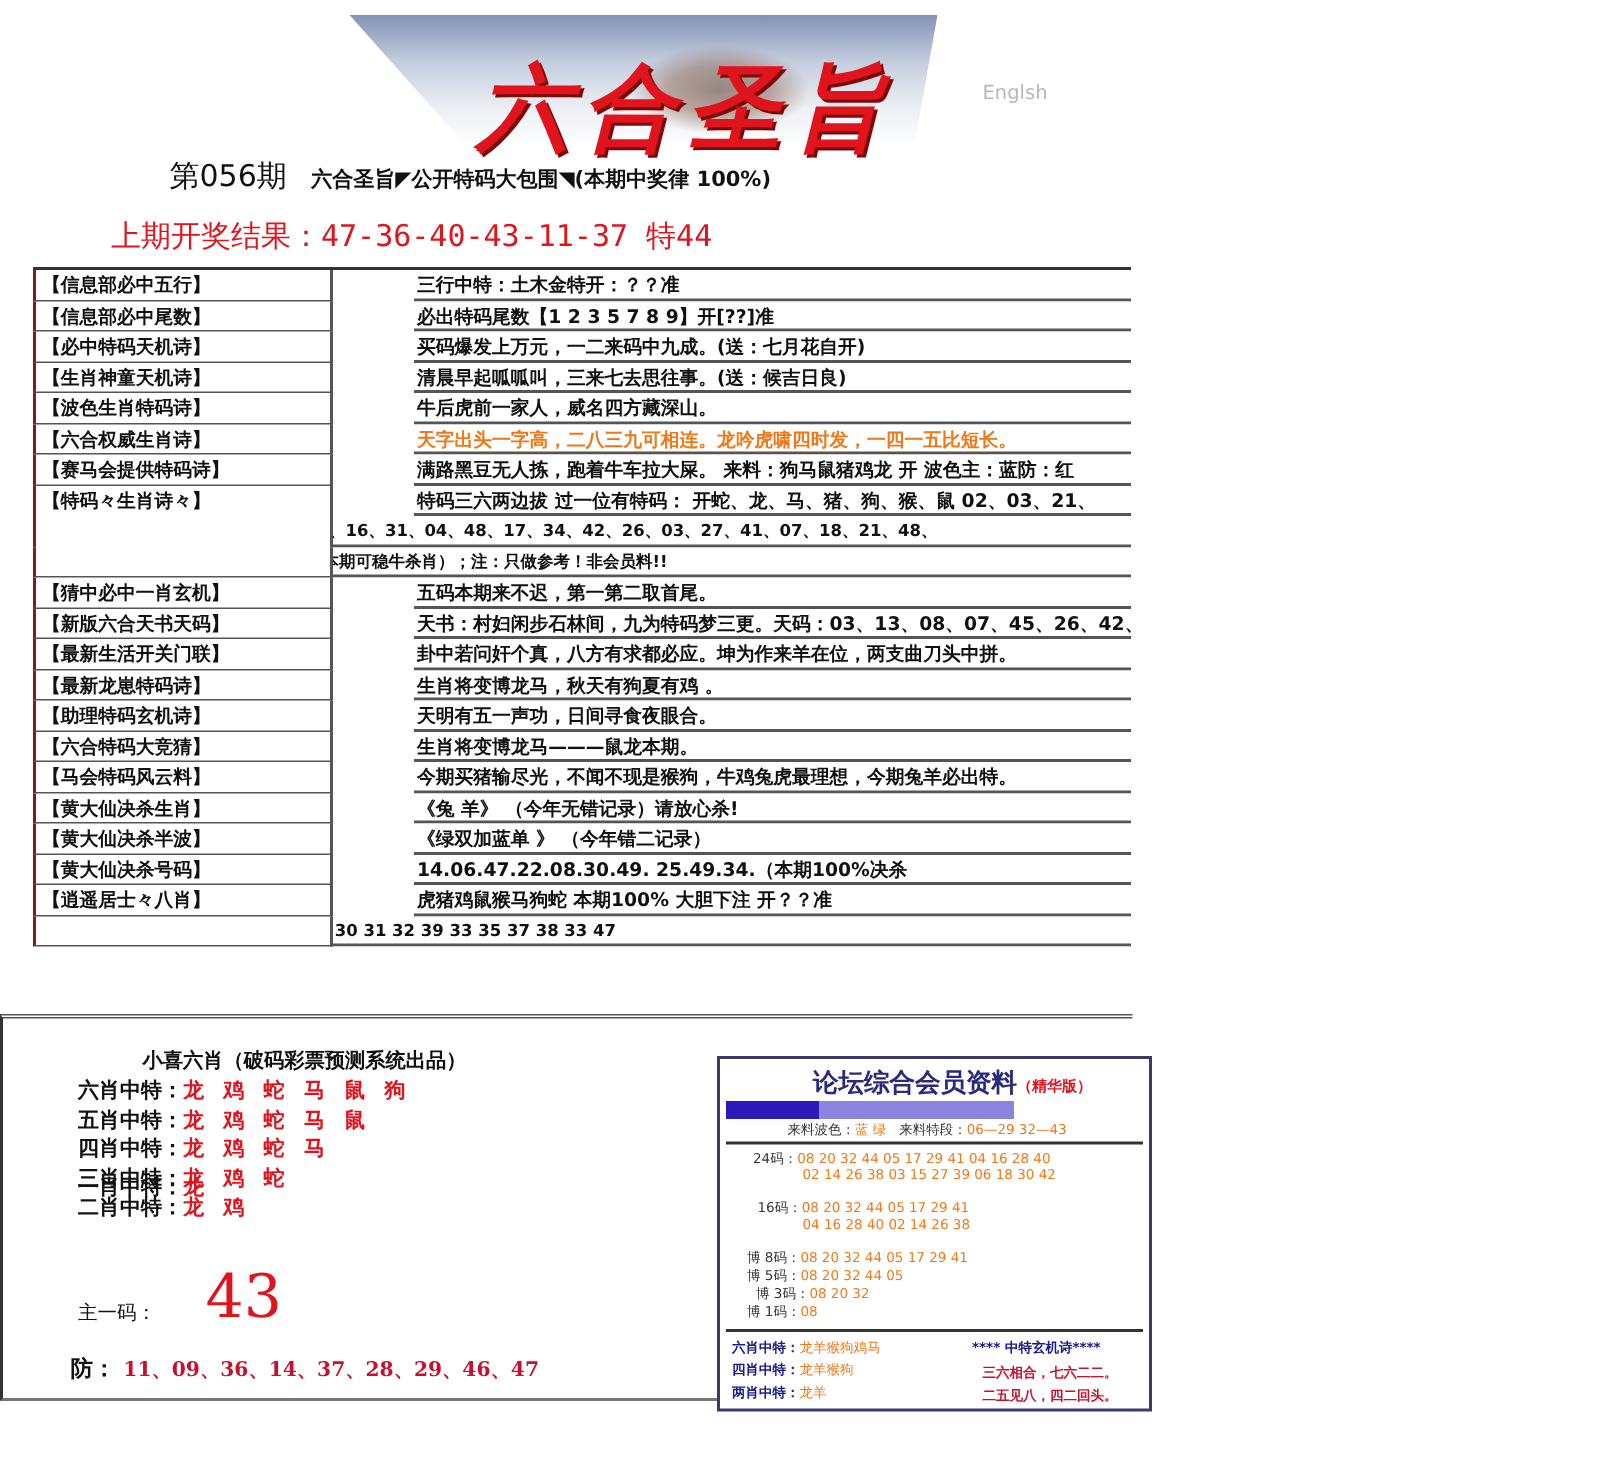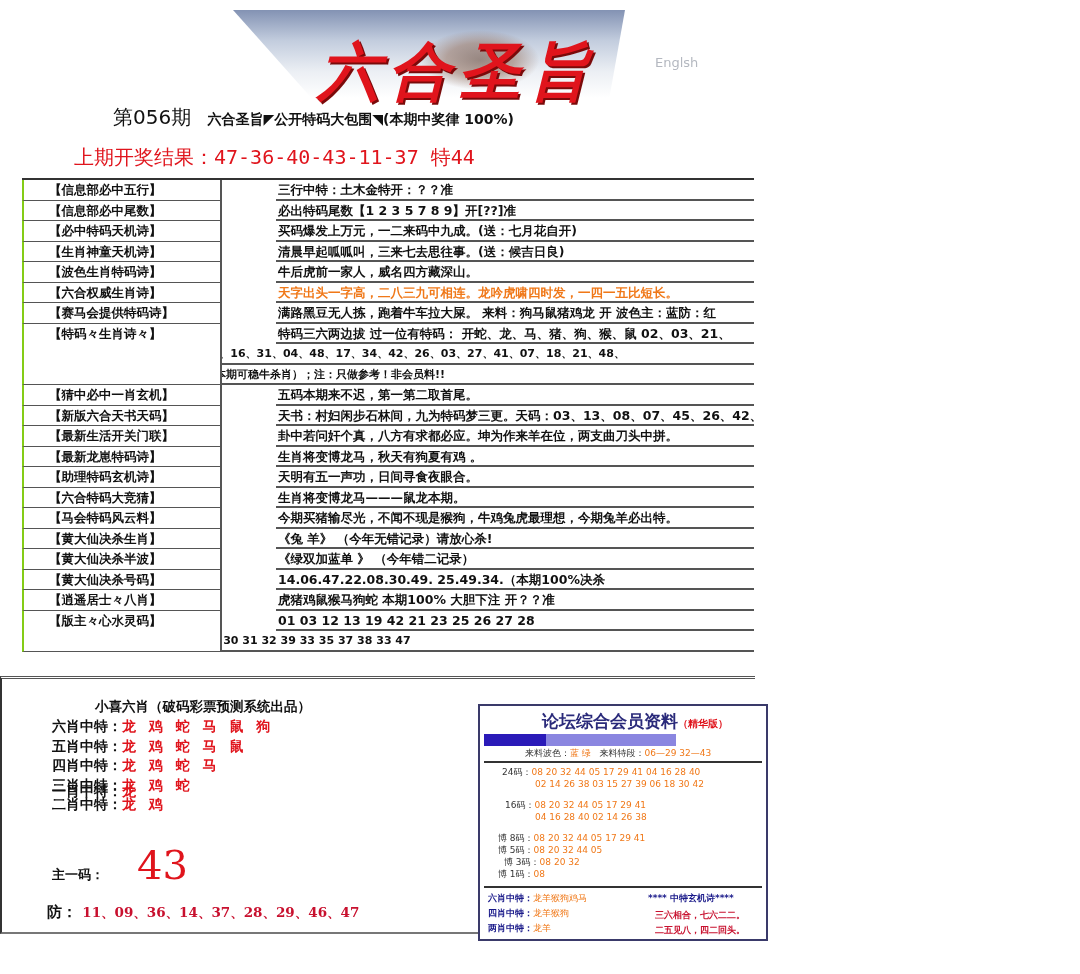--- a/index.html
+++ b/index.html
@@ -13,36 +13,36 @@
   .logo { position: absolute; left: 318px; top: 30px; font-family: "DejaVu Serif", serif;
           font-size: 62px; font-weight: bold; color: #e0141c; font-style: italic; letter-spacing: 8px;
           text-shadow: 2px 2px 0 #7a0a0a; }
   .english { position: absolute; left: 655px; top: 55px; font-size: 13px; color: #b4b8c0; }
   .issue { position: absolute; left: 113px; top: 104px; font-size: 20px; color: #111; }
   .issue .sub { font-size: 14px; font-weight: bold; margin-left: 10px; }
   .result { position: absolute; left: 74px; top: 144px; font-size: 20px; color: #e0141c; font-family: "DejaVu Sans Mono", monospace; }
 
   .table { position: absolute; left: 22px; top: 178px; width: 732px; border-top: 2px solid #333; }
   .row { display: flex; height: 20.5px; }
-  .lab { width: 200px; border-left: 2px solid #84cc16; border-right: 2px solid #555; border-bottom: 1px solid #555;
-         font-size: 12.5px; font-weight: bold; padding-left: 25px; line-height: 19px; white-space: nowrap; }
+  .lab { width: 200px; border-left: 2px solid #7f1d1d; border-right: 2px solid #555; border-bottom: 1px solid #555;
+         font-size: 12.5px; font-weight: bold; padding-left: 4px; line-height: 19px; white-space: nowrap; }
   .val { flex: 1; font-size: 12.5px; font-weight: bold; line-height: 19px; white-space: nowrap; overflow: hidden; position: relative; }
   .val .txt { position: absolute; left: 54px; right: 0; top: 0; height: 100%; border-bottom: 2px solid #555; padding-left: 2px; }
   .row.tall .lab { border-bottom: none; }
   .row.cont .lab { border-bottom: none; }
   .row.last .lab { border-bottom: 1px solid #555; }
   .num { font-size: 11px; }
   .orange { color: #f07818; }
 
   .left-box { position: absolute; left: 0; top: 676px; width: 755px; height: 258px;
               border-left: 2px solid #333; border-top: 3px double #555; border-bottom: 2px solid #777; }
   .xx-title { position: absolute; left: 95px; top: 698px; font-size: 13.5px; font-weight: bold; }
   .xx-row { position: absolute; left: 52px; font-size: 14px; font-weight: bold; }
   .xx-row .r { color: #e0141c; letter-spacing: 4px; }
-  .main-label { position: absolute; left: 52px; top: 866px; font-size: 13px; font-weight: bold; }
+  .main-label { position: absolute; left: 52px; top: 866px; font-size: 13px; font-weight: normal; }
   .main-num { position: absolute; left: 137px; top: 842px; font-size: 40px; color: #e0141c; font-family: "DejaVu Serif", serif; }
   .guard { position: absolute; left: 47px; top: 903px; font-size: 15px; font-weight: bold; }
   .guard .r { color: #c8102e; font-family: "DejaVu Serif", serif; font-size: 13.5px; }
 
   .forum { position: absolute; left: 478px; top: 684px; width: 290px; height: 237px; border: 2px solid #3a3a6a; background: #fff; margin-top: 20px; }
   .forum-title { position: absolute; left: 62px; top: 4px; font-size: 17px; font-weight: bold; color: #2a2a7a; }
   .forum-title .ed { font-size: 10px; color: #e0141c; }
   .bar { position: absolute; top: 28px; height: 12px; }
   .forum-line { position: absolute; left: 4px; right: 4px; height: 2px; background: #333; }
   .forum-txt { position: absolute; font-size: 9px; color: #333; white-space: nowrap; }
@@ -182,26 +182,20 @@
     <div class="row">
       <div class="lab">【黄大仙决杀号码】</div>
       <div class="val">
         <div class="txt">14.06.47.22.08.30.49. 25.49.34.（本期100%决杀</div>
       </div>
     </div>
     <div class="row">
       <div class="lab">【逍遥居士々八肖】</div>
       <div class="val">
         <div class="txt">虎猪鸡鼠猴马狗蛇 本期100% 大胆下注       开？？准</div>
-      </div>
-    </div>
-    <div class="row tall">
-      <div class="lab">【版主々心水灵码】</div>
-      <div class="val">
-        <div class="txt">01 03  12  13  19  42  21  23  25  26  27  28</div>
       </div>
     </div>
     <div class="row last">
       <div class="lab"></div>
       <div class="val">
         <div class="txt num" style="left: -20px;">29  30  31  32  39  33  35  37  38  33  47</div>
       </div>
     </div>
   </div>
 

